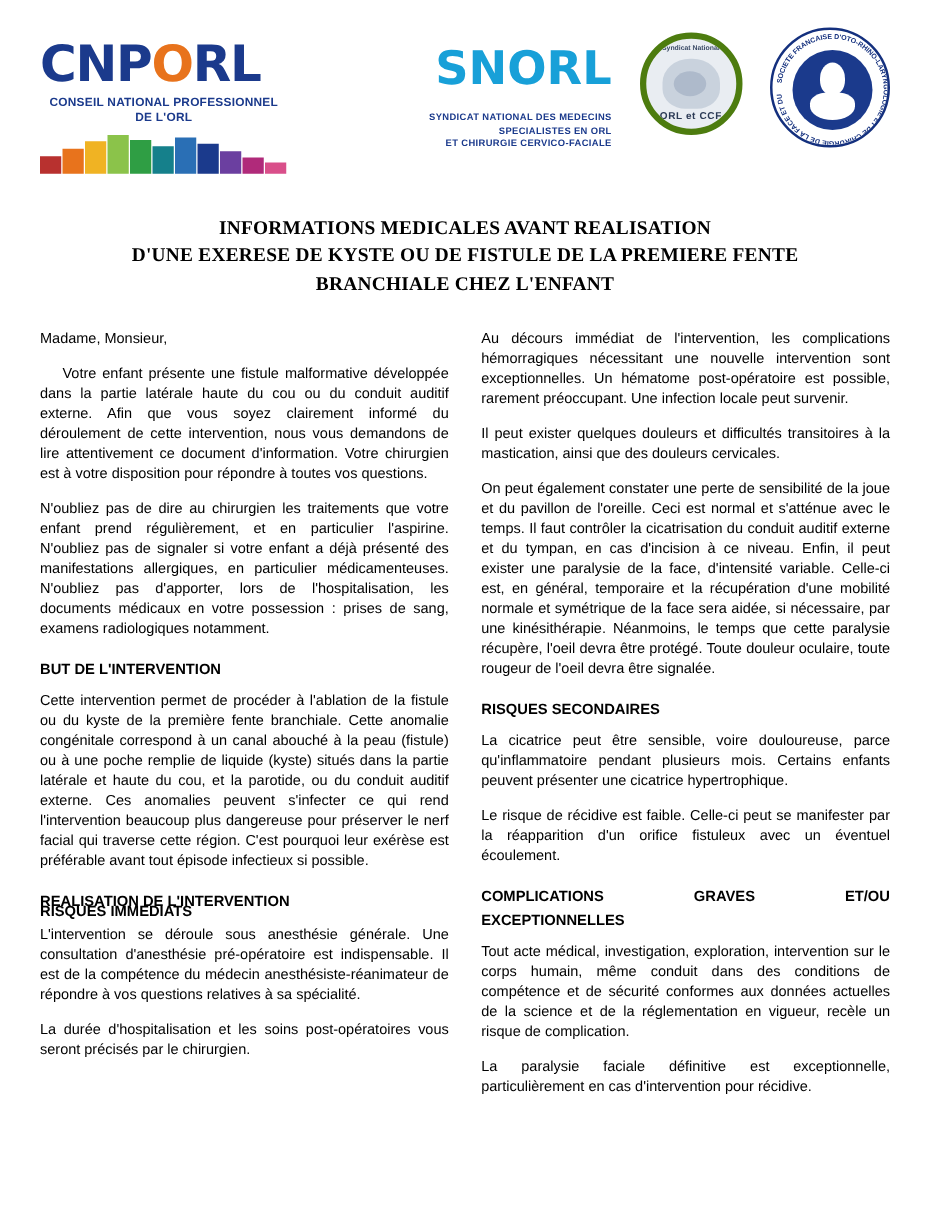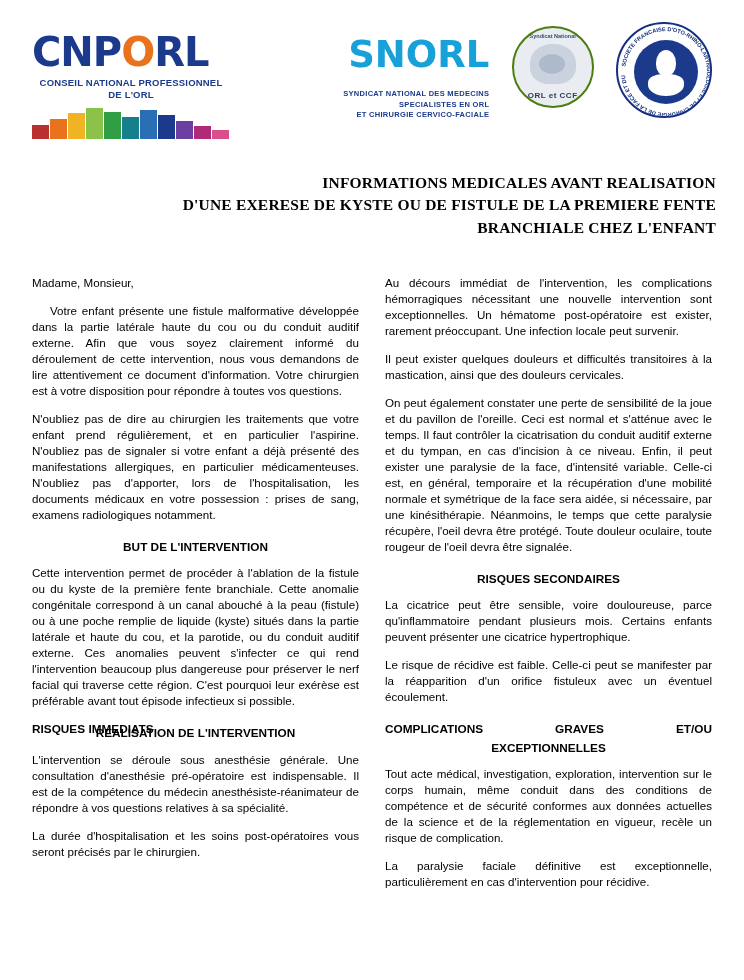--- a/index.html
+++ b/index.html
@@ -89,21 +89,21 @@
     letter-spacing: 0.3px;
     line-height: 1.4;
   }
   .logo-snorl .lines { margin-top: 16px; }
 
   
   .logo-seal {
     width: 82px;
     height: 82px;
     border-radius: 50%;
-    border: 2px solid #4d7c0f;
+    border: 5px solid #4d7c0f;
     background: #e9edf2;
     position: relative;
     margin-top: 8px;
     overflow: hidden;
   }
   .logo-seal .seal-top {
     position: absolute;
     top: 5px; left: 0; right: 0;
     text-align: center;
     font-size: 5.5px;
@@ -173,55 +173,55 @@
     content: "";
     position: absolute;
     left: 14px; top: 34px;
     width: 36px; height: 22px;
     background: #ffffff;
     border-radius: 40% 40% 50% 50%;
   }
 
   
   .doc-title {
-    text-align: right;
+    text-align: center;
     font-family: "Liberation Serif", serif;
     font-weight: bold;
     font-size: 15.5px;
     line-height: 1.45;
     margin-top: 34px;
     margin-bottom: 0;
     color: #000;
     letter-spacing: 0.2px;
   }
   .doc-title div { white-space: nowrap; }
 
   
   .columns {
     display: flex;
     gap: 26px;
-    margin-top: 36px;
+    margin-top: 24px;
     padding: 0 4px;
   }
   .col {
     width: 330px;
     font-size: 11.6px;
     line-height: 1.38;
     text-align: justify;
   }
   .col p {
     margin: 0 0 12px 0;
     text-align: justify;
   }
   .col p.indent { text-indent: 18px; }
   .col h3 {
     font-size: 11.8px;
     font-weight: bold;
     margin: 16px 0 10px 0;
-    text-align: center;
+    text-align: left;
   }
   .col h3.spread {
     display: flex;
     justify-content: space-between;
   }
   .salutation { margin-bottom: 12px; }
   .footer-head {
     position: absolute;
     left: 32px;
     bottom: 12px;
@@ -303,21 +303,21 @@
       <p class="indent">Votre enfant présente une fistule malformative développée dans la partie latérale haute du cou ou du conduit auditif externe. Afin que vous soyez clairement informé du déroulement de cette intervention, nous vous demandons de lire attentivement ce document d'information. Votre chirurgien est à votre disposition pour répondre à toutes vos questions.</p>
       <p>N'oubliez pas de dire au chirurgien les traitements que votre enfant prend régulièrement, et en particulier l'aspirine. N'oubliez pas de signaler si votre enfant a déjà présenté des manifestations allergiques, en particulier médicamenteuses. N'oubliez pas d'apporter, lors de l'hospitalisation, les documents médicaux en votre possession : prises de sang, examens radiologiques notamment.</p>
       <h3>BUT DE L'INTERVENTION</h3>
       <p>Cette intervention permet de procéder à l'ablation de la fistule ou du kyste de la première fente branchiale. Cette anomalie congénitale correspond à un canal abouché à la peau (fistule) ou à une poche remplie de liquide (kyste) situés dans la partie latérale et haute du cou, et la parotide, ou du conduit auditif externe. Ces anomalies peuvent s'infecter ce qui rend l'intervention beaucoup plus dangereuse pour préserver le nerf facial qui traverse cette région. C'est pourquoi leur exérèse est préférable avant tout épisode infectieux si possible.</p>
       <h3>REALISATION DE L'INTERVENTION</h3>
       <p>L'intervention se déroule sous anesthésie générale. Une consultation d'anesthésie pré-opératoire est indispensable. Il est de la compétence du médecin anesthésiste-réanimateur de répondre à vos questions relatives à sa spécialité.</p>
       <p>La durée d'hospitalisation et les soins post-opératoires vous seront précisés par le chirurgien.</p>
     </div>
 
     <div class="col">
-      <p>Au décours immédiat de l'intervention, les complications hémorragiques nécessitant une nouvelle intervention sont exceptionnelles. Un hématome post-opératoire est exister, rarement préoccupant. Une infection locale peut survenir.</p>
+      <p>Au décours immédiat de l'intervention, les complications hémorragiques nécessitant une nouvelle intervention sont exceptionnelles. Un hématome post-opératoire est possible, rarement préoccupant. Une infection locale peut survenir.</p>
       <p>Il peut exister quelques douleurs et difficultés transitoires à la mastication, ainsi que des douleurs cervicales.</p>
       <p>On peut également constater une perte de sensibilité de la joue et du pavillon de l'oreille. Ceci est normal et s'atténue avec le temps. Il faut contrôler la cicatrisation du conduit auditif externe et du tympan, en cas d'incision à ce niveau. Enfin, il peut exister une paralysie de la face, d'intensité variable. Celle-ci est, en général, temporaire et la récupération d'une mobilité normale et symétrique de la face sera aidée, si nécessaire, par une kinésithérapie. Néanmoins, le temps que cette paralysie récupère, l'oeil devra être protégé. Toute douleur oculaire, toute rougeur de l'oeil devra être signalée.</p>
       <h3>RISQUES SECONDAIRES</h3>
       <p>La cicatrice peut être sensible, voire douloureuse, parce qu'inflammatoire pendant plusieurs mois. Certains enfants peuvent présenter une cicatrice hypertrophique.</p>
       <p>Le risque de récidive est faible. Celle-ci peut se manifester par la réapparition d'un orifice fistuleux avec un éventuel écoulement.</p>
       <h3 class="spread">
         <span>COMPLICATIONS</span>
         <span>GRAVES</span>
         <span>ET/OU</span>
       </h3>

